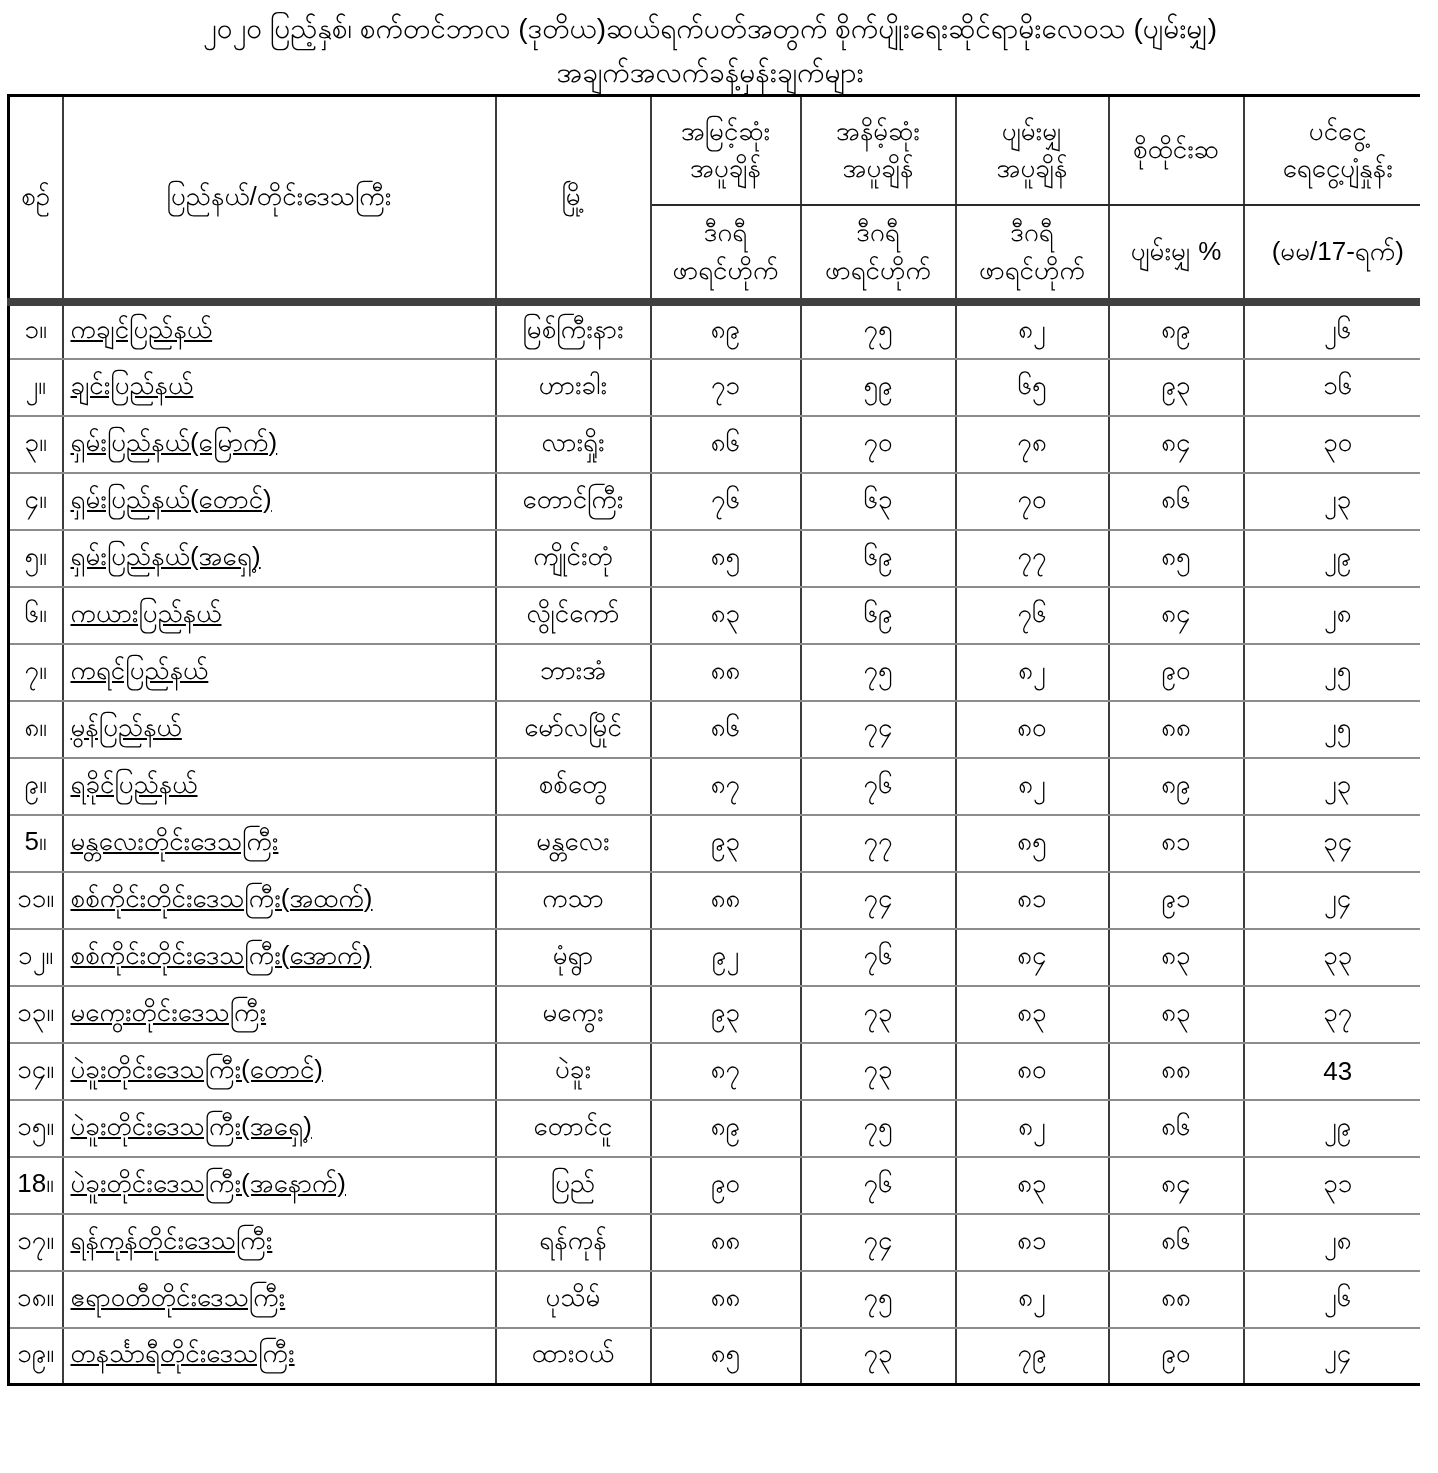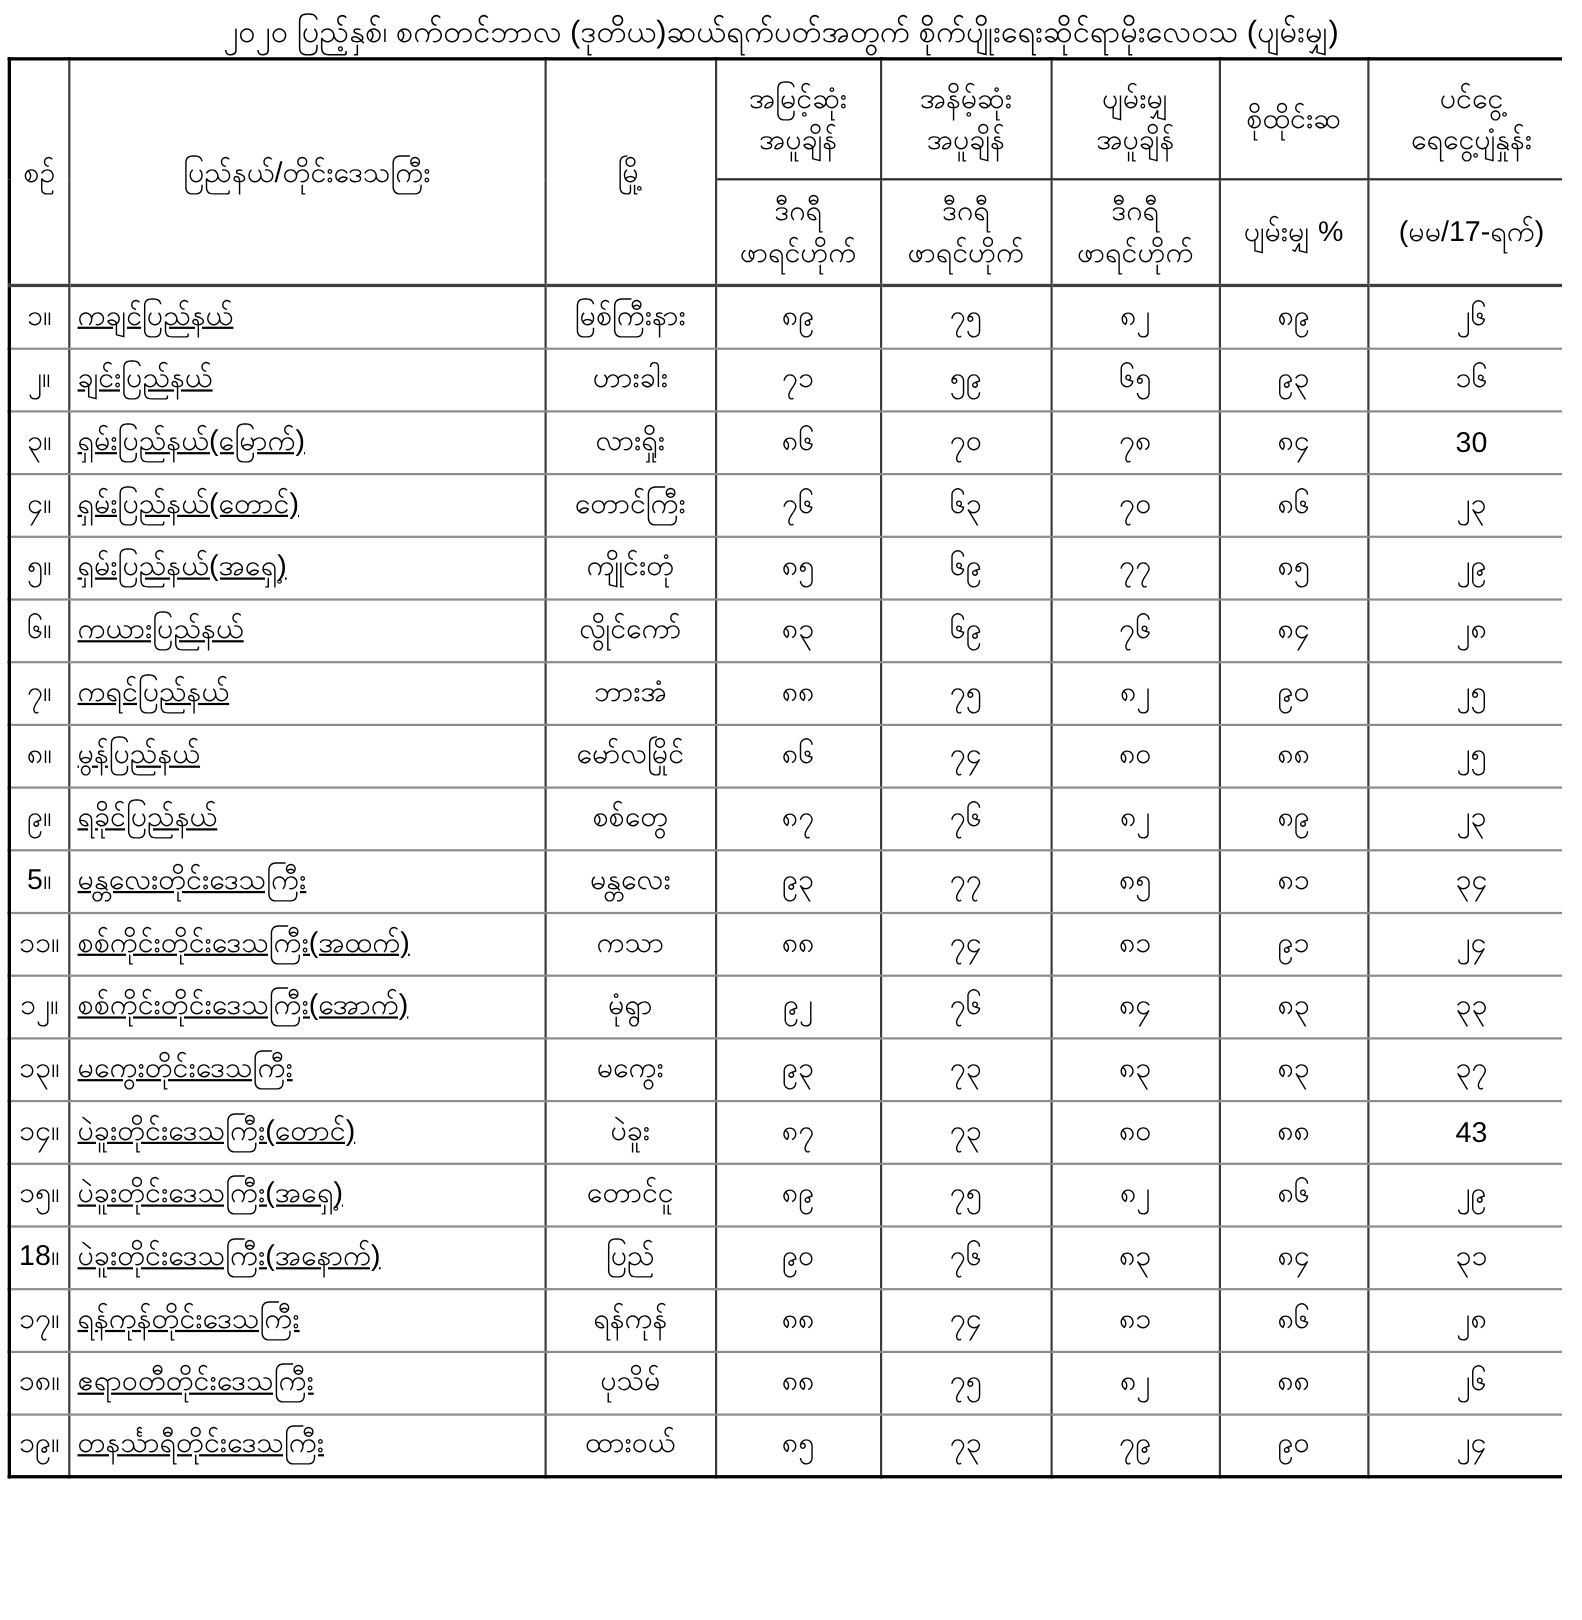--- a/index.html
+++ b/index.html
@@ -45,41 +45,42 @@
   }
   thead th {
     border-top: 2px solid #6f6f6f;
     border-bottom: 2px solid #2a2a2a;
     white-space: pre-line;
     line-height: 1.45;
   }
   thead tr.header-top th { height: 109px; }
   thead tr.header-bottom th { height: 97px; }
   thead tr.header-bottom th,
-  thead th[rowspan] { border-bottom: 3px solid #404040; }
+  thead th[rowspan] { border-bottom: 8px solid #404040; }
   tbody td {
     height: 57px;
     border-top: 2px solid #8c8c8c;
     border-bottom: 2px solid #8c8c8c;
     white-space: nowrap;
   }
   td.col-state_region {
     text-align: left;
     padding-left: 7px;
     text-decoration: underline;
   }
   td.col-serial { padding: 0 2px; }
 </style>
 </head>
 <body>
 
 <div class="page">
 
   <div class="title-block">
     <div class="title-line1">၂၀၂၀ ပြည့်နှစ်၊ စက်တင်ဘာလ (ဒုတိယ)ဆယ်ရက်ပတ်အတွက် စိုက်ပျိုးရေးဆိုင်ရာမိုးလေဝသ (ပျမ်းမျှ)</div>
+    <div class="title-line2">အချက်အလက်ခန့်မှန်းချက်များ</div>
   </div>
 
   <table class="weather">
     <colgroup>
       <col style="width:54px">
       <col style="width:433px">
       <col style="width:155px">
       <col style="width:150px">
       <col style="width:155px">
       <col style="width:153px">
@@ -134,21 +135,21 @@
           <td class="col-evaporation">၁၆</td>
         </tr>
         <tr>
           <td class="col-serial">၃။</td>
           <td class="col-state_region">ရှမ်းပြည်နယ်(မြောက်)</td>
           <td class="col-town">လားရှိုး</td>
           <td class="col-max_temp">၈၆</td>
           <td class="col-min_temp">၇၀</td>
           <td class="col-avg_temp">၇၈</td>
           <td class="col-humidity">၈၄</td>
-          <td class="col-evaporation">30</td>
+          <td class="col-evaporation">၃၀</td>
         </tr>
         <tr>
           <td class="col-serial">၄။</td>
           <td class="col-state_region">ရှမ်းပြည်နယ်(တောင်)</td>
           <td class="col-town">တောင်ကြီး</td>
           <td class="col-max_temp">၇၆</td>
           <td class="col-min_temp">၆၃</td>
           <td class="col-avg_temp">၇၀</td>
           <td class="col-humidity">၈၆</td>
           <td class="col-evaporation">၂၃</td>

